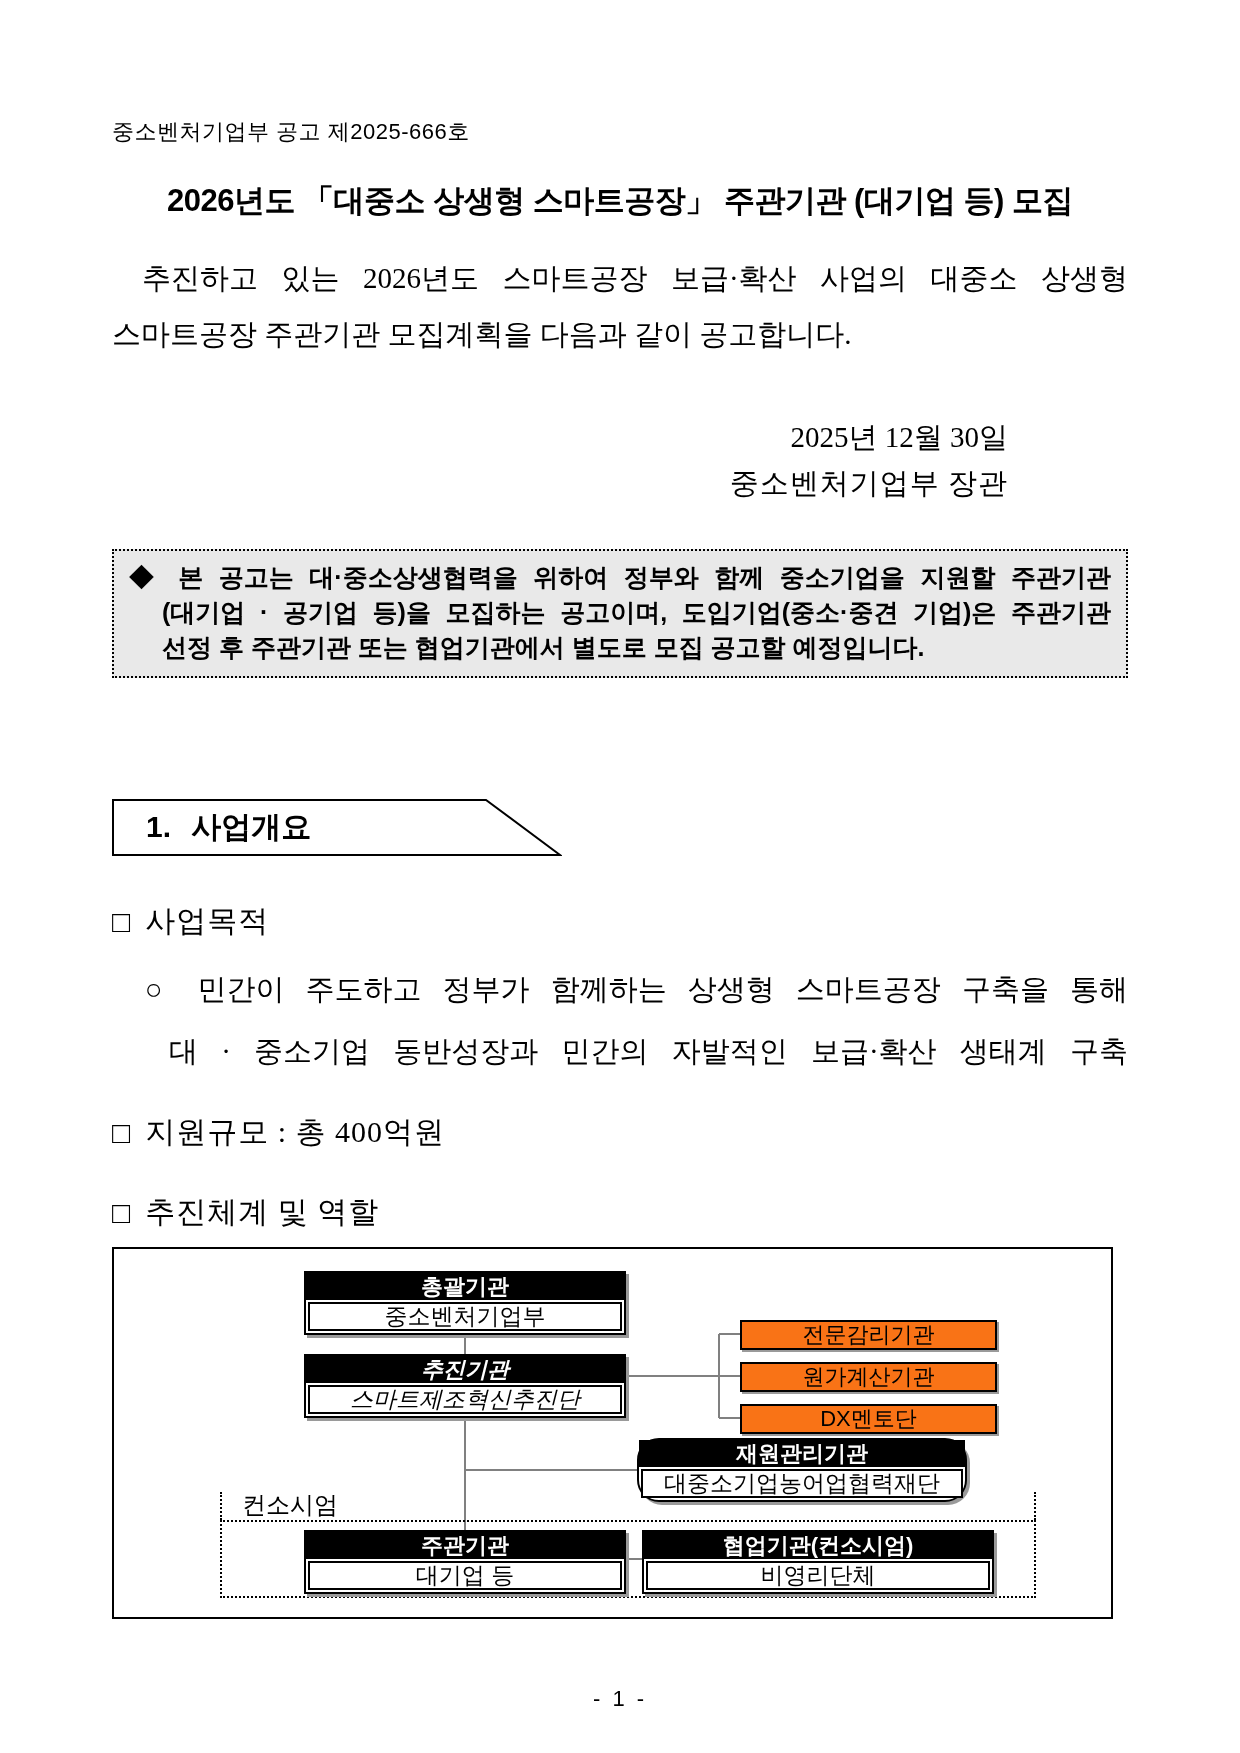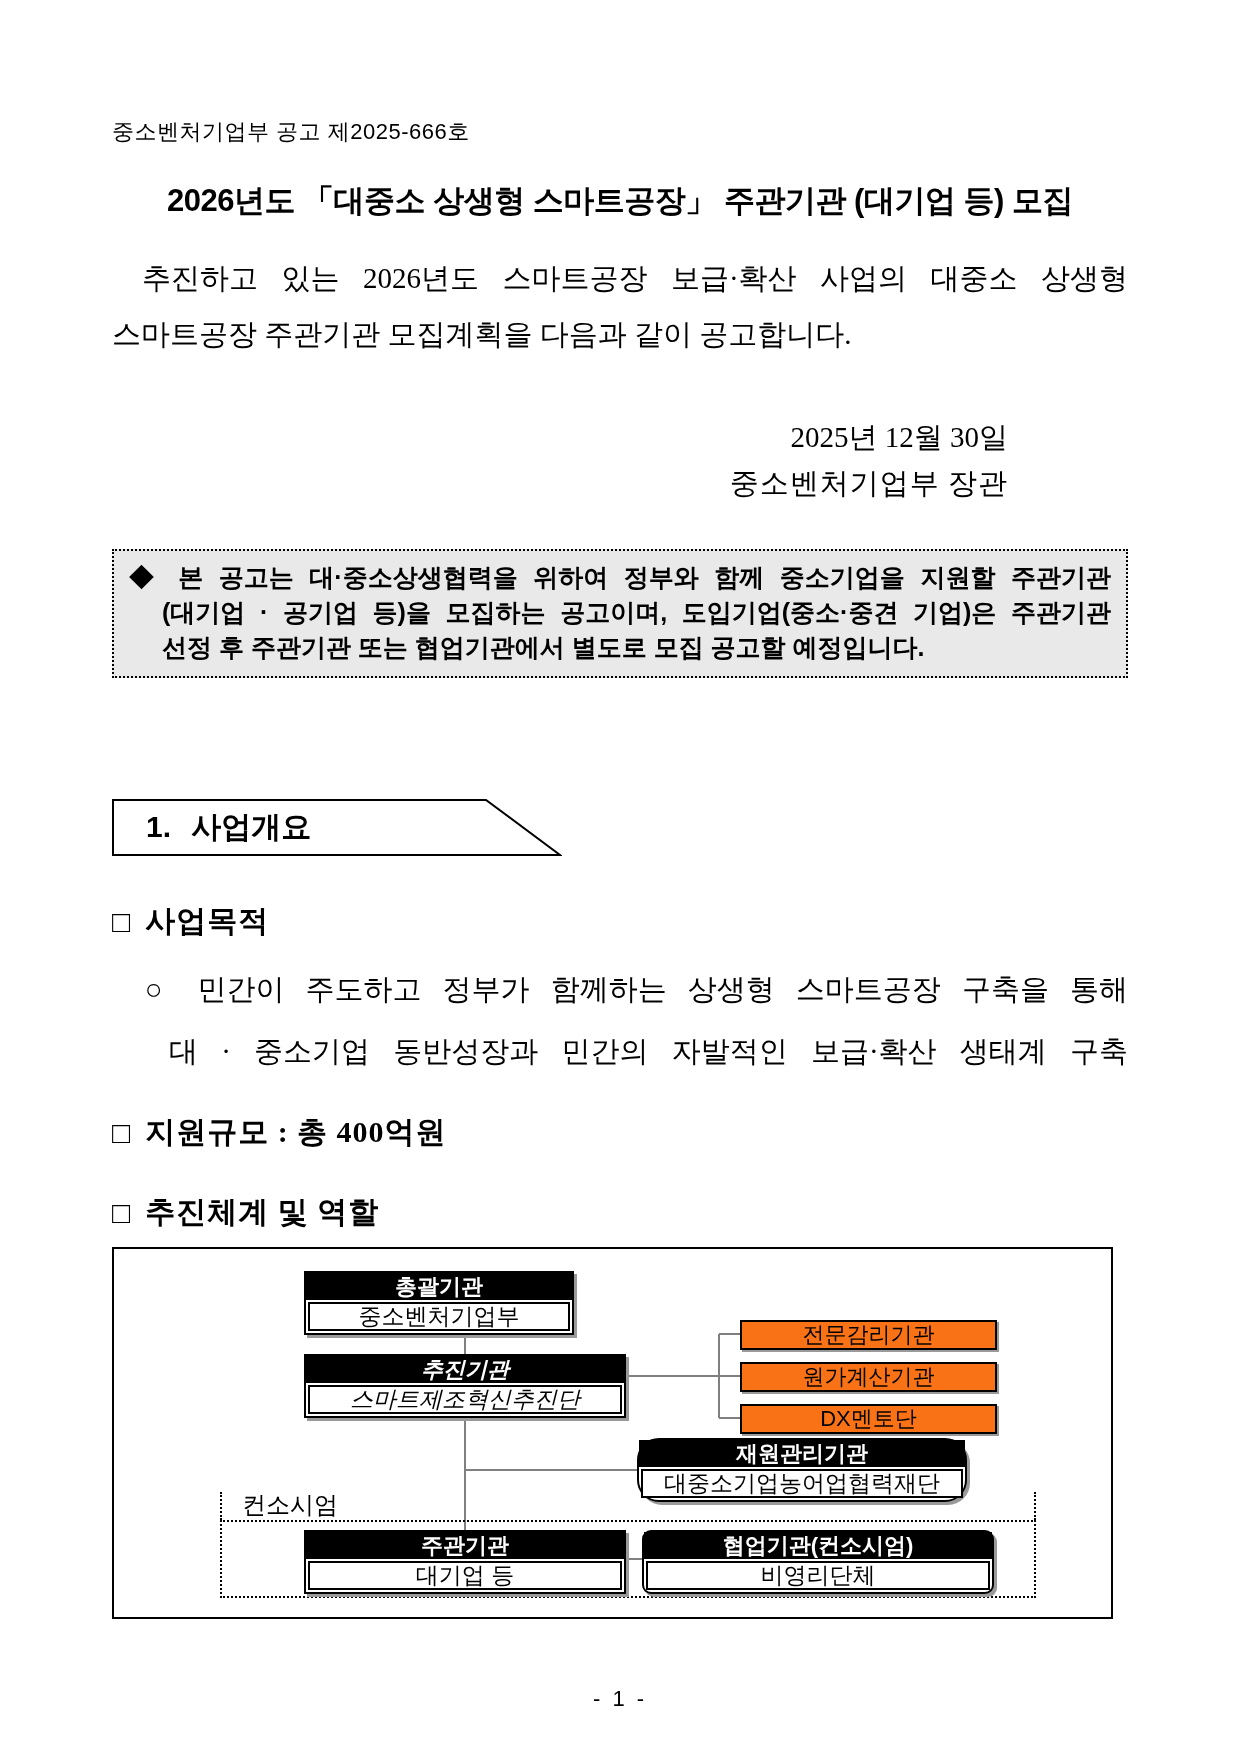--- a/index.html
+++ b/index.html
@@ -30,21 +30,21 @@
     word-break:keep-all;}
   .notice-box .ln{text-align:justify;}
   .notice-box .ln:not(:last-child){text-align-last:justify;}
   .notice-box .ln:nth-child(2),.notice-box .ln:nth-child(3){padding-left:33px;}
 
   .banner{position:absolute;left:112px;top:799px;width:450px;height:58px;}
   .banner svg{position:absolute;left:0;top:0;}
   .banner .lbl{position:absolute;left:34px;top:0;height:58px;line-height:56px;
     font-family:"Liberation Sans", sans-serif;font-weight:bold;font-size:30px;word-spacing:12px;}
 
-  .h{position:absolute;left:112px;font-weight:bold;font-size:30px;letter-spacing:1px;}
+  .h{position:absolute;left:112px;font-weight:normal;font-size:30px;letter-spacing:1px;}
   .h .sq{display:inline-block;margin-right:14px;transform:translateY(1px);}
   .h-purpose{top:901px;}
   .h-scale{top:1112px;}
   .h-structure{top:1192px;}
 
   .purpose-item{position:absolute;left:145px;width:983px;top:958px;font-size:29px;line-height:62px;
     word-break:keep-all;}
   .purpose-item .ln{text-align:justify;text-align-last:justify;}
   .purpose-item .ln:nth-child(2){padding-left:24px;}
 
@@ -122,21 +122,21 @@
         <line x1="351" y1="54" x2="351" y2="283"></line>
         <line x1="512" y1="127" x2="626" y2="127"></line>
         <line x1="605" y1="85" x2="605" y2="169"></line>
         <line x1="605" y1="85" x2="626" y2="85"></line>
         <line x1="605" y1="169" x2="626" y2="169"></line>
         <line x1="351" y1="221" x2="523" y2="221"></line>
         <line x1="512" y1="310" x2="528" y2="310"></line>
       </g>
     </svg>
 
-    <div class="node" style="left:190px;top:22px;width:270px;">
+    <div class="node" style="left:190px;top:22px;width:322px;">
       <div class="nh">총괄기관</div>
       <div class="nb">중소벤처기업부</div>
     </div>
 
     <div class="node" style="left:190px;top:105px;width:322px;font-style:italic;">
       <div class="nh">추진기관</div>
       <div class="nb">스마트제조혁신추진단</div>
     </div>
 
     <div class="sbox" style="left:626px;top:71px;">전문감리기관</div>
@@ -151,21 +151,21 @@
     <div class="c-stub" style="left:106px;"></div>
     <div class="c-stub" style="left:920px;"></div>
     <div class="c-label">컨소시엄</div>
     <div class="consortium"></div>
 
     <div class="node" style="left:190px;top:281px;width:322px;">
       <div class="nh">주관기관</div>
       <div class="nb">대기업 등</div>
     </div>
 
-    <div class="node" style="left:528px;top:281px;width:352px;border-radius:9px;">
+    <div class="node" style="left:528px;top:281px;width:352px;">
       <div class="nh">협업기관(컨소시엄)</div>
       <div class="nb">비영리단체</div>
     </div>
   </div>
 
   <div class="page-number">- 1 -</div>
 
 </div>
 
 </body></html>

